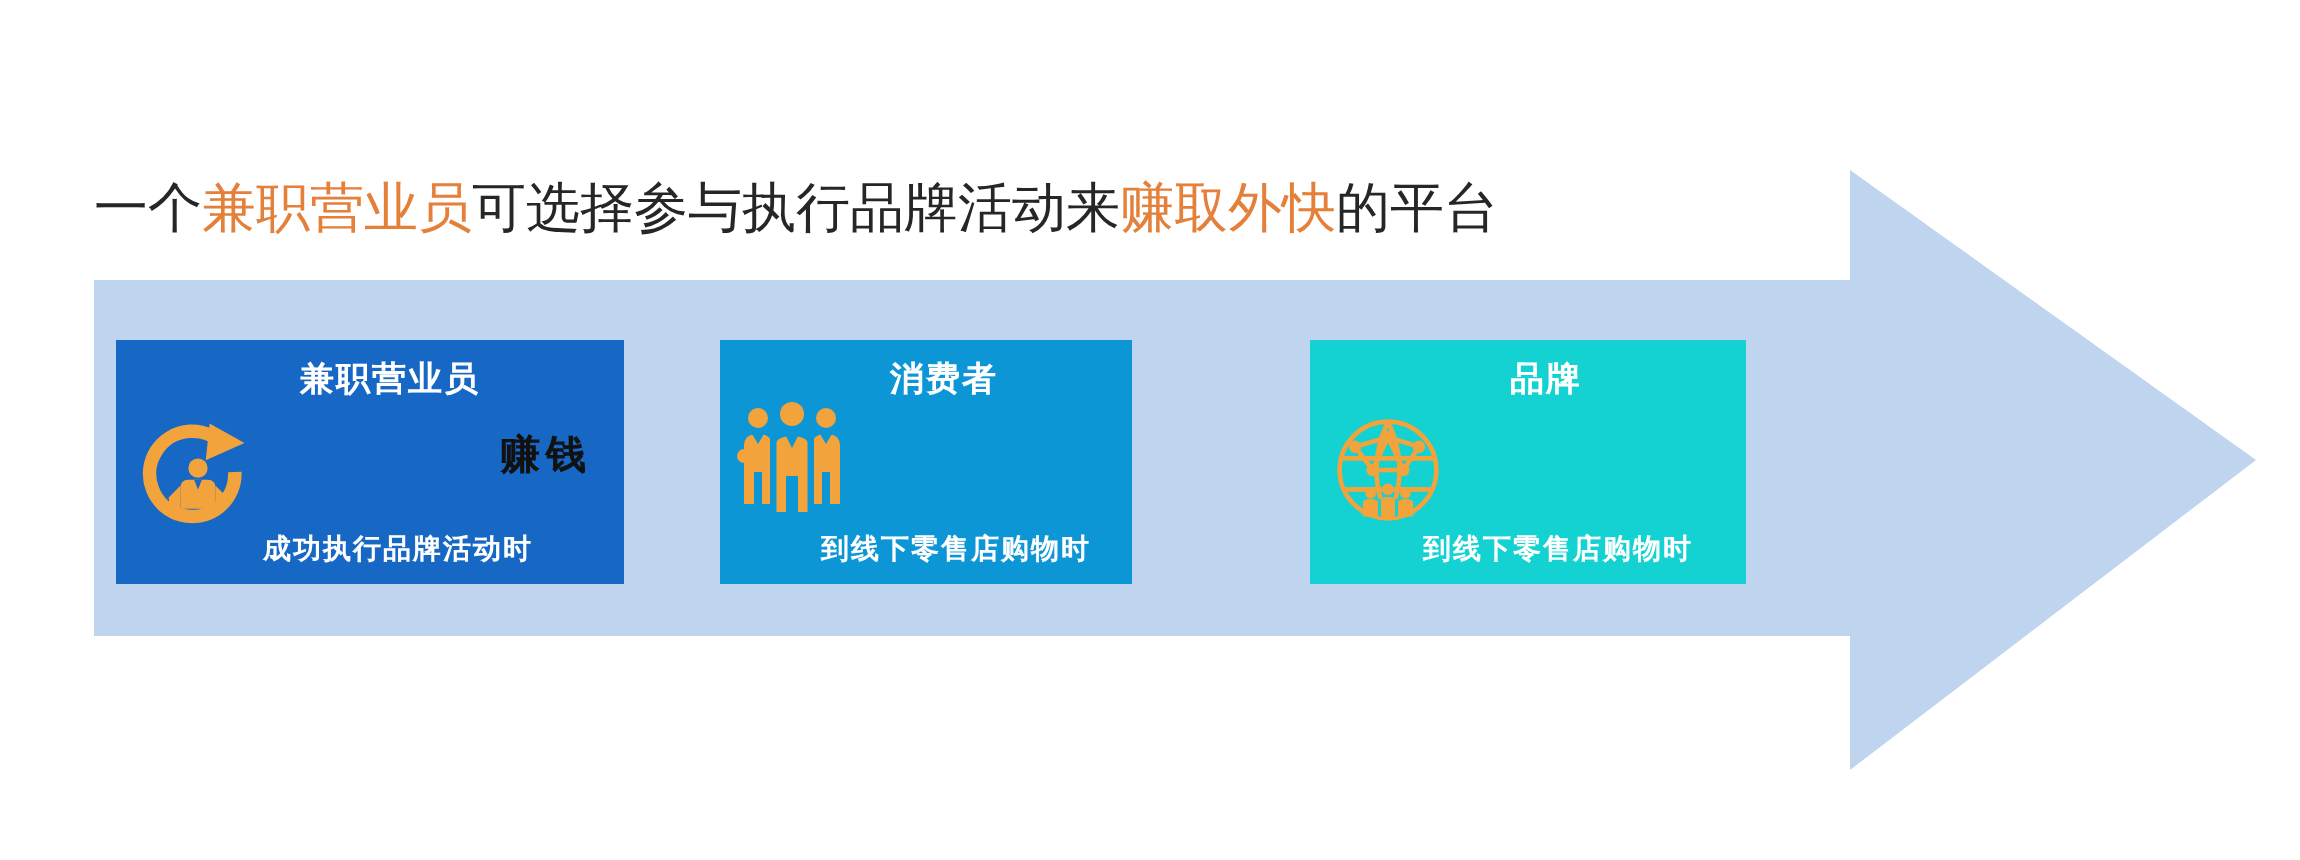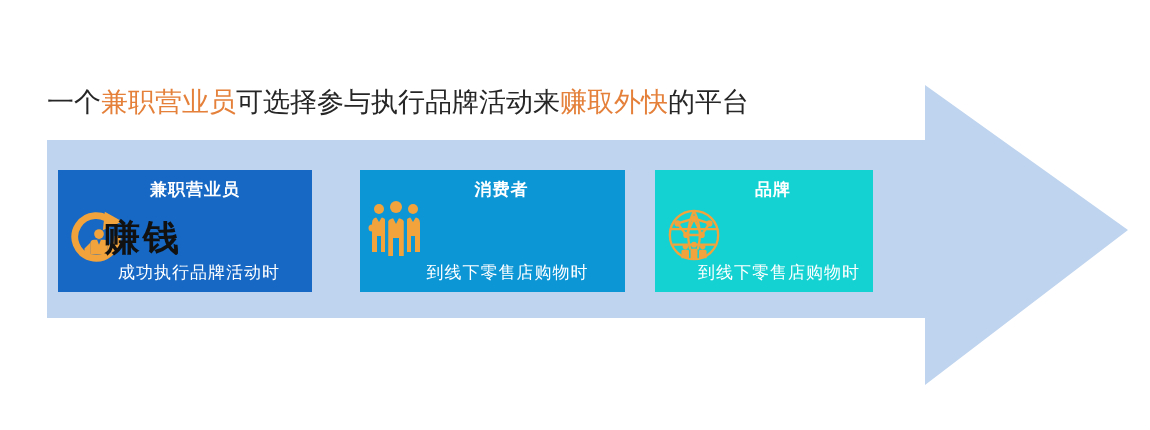--- a/index.html
+++ b/index.html
@@ -27,21 +27,20 @@
     position: absolute;
     left: 47px;
     top: 86px;
     height: 36px;
     line-height: 36px;
     white-space: nowrap;
     font-size: 27px;
     color: #262626;
     letter-spacing: 0px;
     z-index: 5;
-    font-family: Liberation Mono, monospace;
   }
   #headline .hl {
     color: #E4803A;
   }
 
   
   #arrow-shape {
     position: absolute;
     left: 47px;
     top: 85px;
@@ -65,49 +64,49 @@
     text-align: center;
     font-size: 17px;
     color: #ffffff;
     font-family: "Liberation Sans", "DejaVu Sans", sans-serif;
     font-weight: bold;
     letter-spacing: 1px;
   }
   .card-main {
     position: absolute;
     left: 0;
-    right: 4px;
+    right: 16px;
     top: 44px;
-    text-align: left;
-    font-size: 36px;
+    text-align: right;
+    font-size: 20px;
     font-weight: bold;
     color: #111111;
     letter-spacing: 3px;
   }
   .card-footer {
     position: absolute;
     left: 0;
     right: 0;
     bottom: 8px;
     text-align: center;
-    font-size: 17px;
-    font-weight: normal;
+    font-size: 14px;
+    font-weight: bold;
     color: #ffffff;
     letter-spacing: 1px;
   }
   .card-icon {
     position: absolute;
     left: 10px;
     top: 34px;
     width: 62px;
     height: 62px;
   }
 
   #card-1 { left: 58px;  top: 170px; width: 254px; height: 122px; }
-  #card-2 { left: 360px; top: 170px; width: 265px; height: 122px; }
+  #card-2 { left: 360px; top: 170px; width: 206px; height: 122px; }
   #card-3 { left: 655px; top: 170px; width: 218px; height: 122px; }
 
   #card-1 .card-main { left: 46px; }
   #card-2 .card-main { left: 40px; }
   #card-3 .card-main { left: 40px; }
 
   #card-1 .card-footer { left: 28px; }
   #card-2 .card-footer { left: 30px; }
   #card-3 .card-footer { left: 30px; }
 

